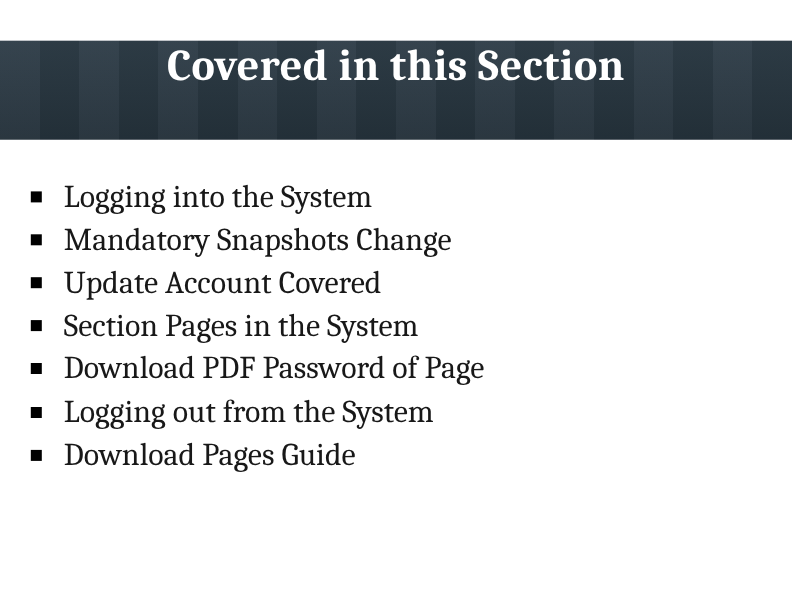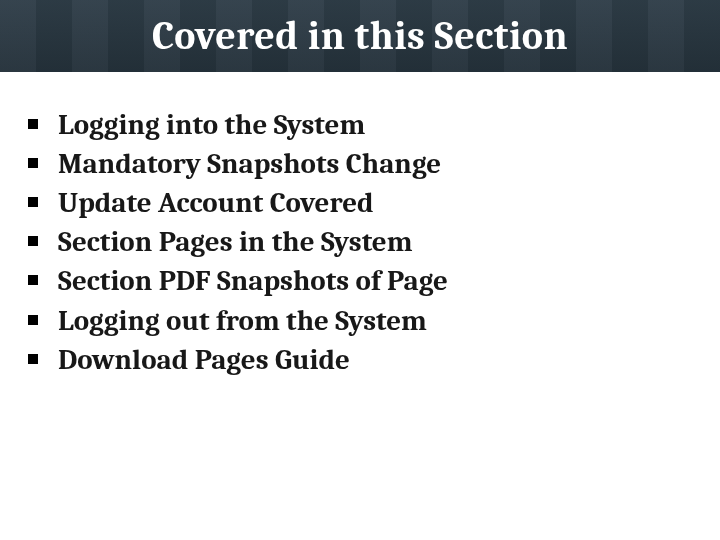--- a/index.html
+++ b/index.html
@@ -3,41 +3,40 @@
 <meta charset="utf-8">
 <style>
   * { margin: 0; padding: 0; box-sizing: border-box; }
   html, body { width: 720px; height: 540px; }
   body {
     background: #ffffff;
     font-family: Cambria, Georgia, 'Times New Roman', serif;
     color: #111;
   }
   .header {
-    height: 72px;
+    height: 90px;
     background: #2b3a45;
     background-image:
       linear-gradient(rgba(255,255,255,0.02), rgba(0,0,0,0.15)),
       repeating-linear-gradient(90deg, rgba(255,255,255,0.03) 0 36px, rgba(0,0,0,0.06) 36px 72px);
     display: flex;
-    align-items: center;
     justify-content: center;
+    margin-top: 37px;
   }
   .header h1 {
     color: #ffffff;
     font-weight: 700;
     font-size: 40px;
     letter-spacing: 0.5px;
   }
   .content {
     padding: 34px 28px 0 28px;
   }
   ul.bullets {
     list-style: none;
-    font-weight: bold;
   }
   ul.bullets li {
     display: flex;
     align-items: flex-start;
     font-size: 29px;
     line-height: 1.28;
     color: #181818;
     margin-bottom: 2px;
   }
   ul.bullets li .blk {
@@ -70,21 +69,21 @@
     <li>
       <span class="blk"></span>
       <span>Update Account Covered</span>
     </li>
     <li>
       <span class="blk"></span>
       <span>Section Pages in the System</span>
     </li>
     <li>
       <span class="blk"></span>
-      <span>Section PDF Snapshots of Page</span>
+      <span>Download PDF Password of Page</span>
     </li>
     <li>
       <span class="blk"></span>
       <span>Logging out from the System</span>
     </li>
     <li>
       <span class="blk"></span>
       <span>Download Pages Guide</span>
     </li>
   </ul>

